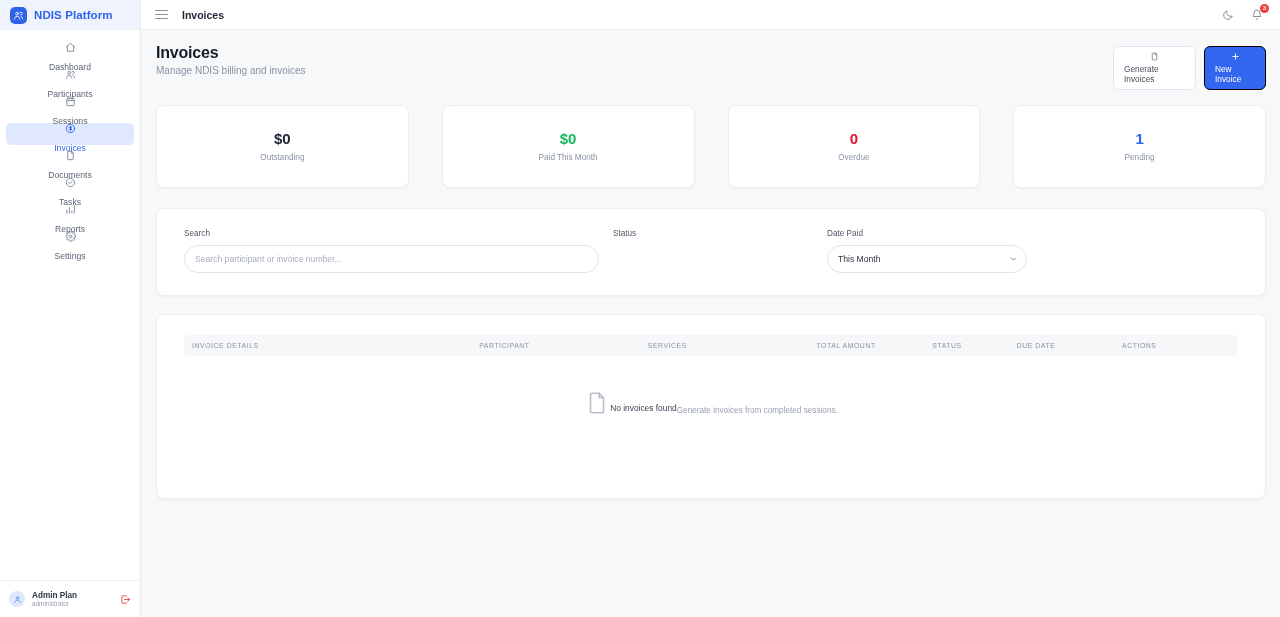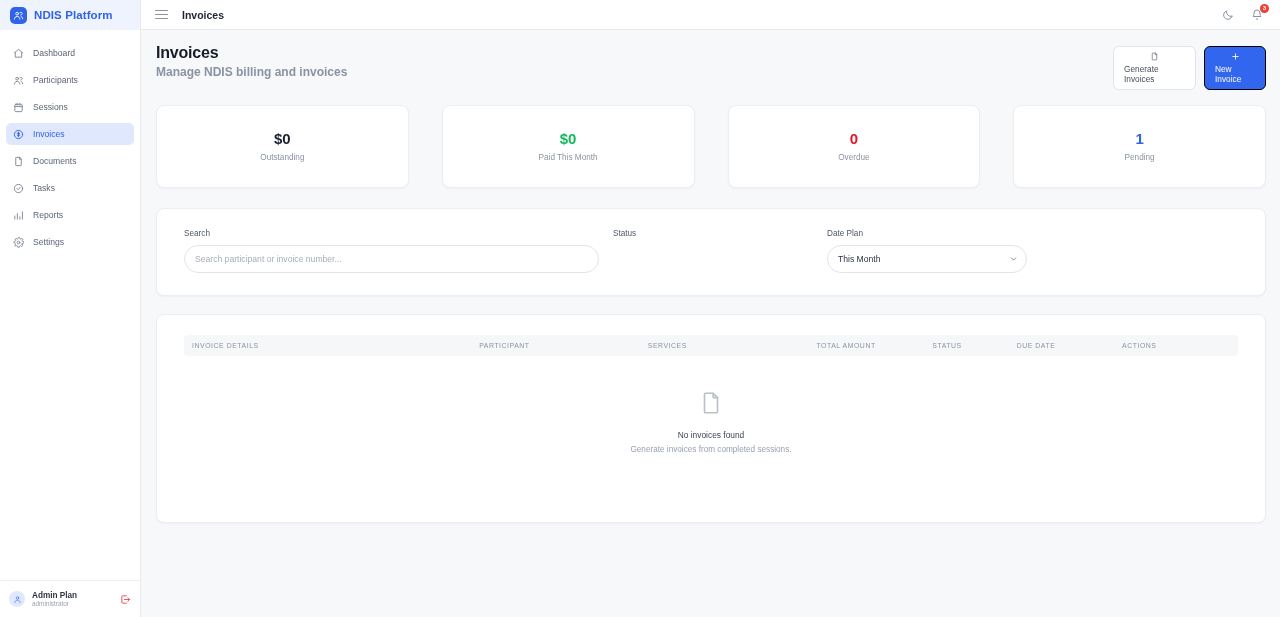--- a/index.html
+++ b/index.html
@@ -36,20 +36,21 @@
     font-size: 11.5px; font-weight: bold; color: #2f63e8;
     letter-spacing: .1px; white-space: nowrap; text-align: center;
   }
   .nav { padding: 12px 6px 0 6px; flex: 1; }
   .nav-item {
     display: flex; align-items: center; gap: 9px;
     height: 22px; padding: 0 7px; margin-bottom: 5px;
     border-radius: 5px;
     font-size: 8.6px; color: #5b6475;
     cursor: pointer;
+    flex-direction: column;
   }
   .nav-item .ico { width: 11px; height: 11px; flex: 0 0 11px;
     display: flex; align-items: center; justify-content: center; }
   .nav-item.active { background: #dfe8fd; color: #2f63e8; }
   .nav-item.active .ico svg { stroke: #2f63e8; }
 
   .user-box {
     border-top: 1px solid #eceef2;
     height: 37px;
     display: flex; align-items: center; gap: 7px;
@@ -83,21 +84,21 @@
     position: absolute; top: -4px; right: -5px;
     min-width: 9px; height: 9px; padding: 0 1.5px;
     border-radius: 5px; background: #ef3e36; color: #fff;
     font-size: 6px; line-height: 9px; text-align: center; font-weight: bold;
   }
 
   .content { flex: 1; padding: 14px 14px 0 15px; overflow: hidden; }
 
   .page-head { display: flex; align-items: flex-start; margin-bottom: 15px; }
   .page-title { font-size: 16px; font-weight: bold; color: #161d29; letter-spacing: -.2px; }
-  .page-sub { font-size: 12px; color: #8a93a3; margin-top: 3px; font-weight: bold; }
+  .page-sub { font-size: 10px; color: #8a93a3; margin-top: 3px; }
   .head-actions { margin-left: auto; display: flex; gap: 8px; align-items: flex-start; padding-top: 2px; }
 
   .btn {
     border-radius: 6px; font-size: 8.3px;
     display: flex; flex-direction: column; align-items: center; justify-content: center;
     gap: 1px; cursor: pointer; padding: 5px 10px; min-height: 31px;
   }
   .btn-secondary { background: #fff; border: 1px solid #e1e4ea; color: #454d5c; width: 83px; }
   .btn-primary { background: #3366ee; border: 1px solid #000000; color: #fff; width: 62px; }
   .btn .glyph { font-size: 9px; line-height: 9px; }
@@ -143,21 +144,21 @@
   table { width: 100%; border-collapse: collapse; }
   thead th {
     background: #f6f7f9;
     font-size: 6.9px; letter-spacing: .55px; font-weight: normal;
     color: #8a93a3; text-transform: uppercase;
     text-align: left; padding: 7px 0 7px 0; height: 20px;
   }
   thead th:first-child { padding-left: 8px; border-radius: 4px 0 0 4px; }
   thead th:last-child { border-radius: 0 4px 4px 0; }
   .empty {
-    display: flex; flex-direction: column; align-items: center; justify-content: center;
+    display: flex; flex-direction: row; align-items: center; justify-content: center;
     padding: 34px 0 40px 0;
   }
   .empty-icon { margin-bottom: 10px; }
   .empty-title { font-size: 8.4px; color: #3e4656; margin-bottom: 5px; }
   .empty-sub { font-size: 8.2px; color: #99a1b0; }
 </style>
 </head>
 <body>
 
 <div class="app">
@@ -346,21 +347,21 @@
 
       <section class="panel filters">
         <div class="field search">
           <label class="field-label">Search</label>
           <input class="txt-input" type="text" placeholder="Search participant or invoice number..." style="">
         </div>
         <div class="field sel">
           <label class="field-label">Status</label>
         </div>
         <div class="field sel">
-          <label class="field-label">Date Plan</label>
+          <label class="field-label">Date Paid</label>
           <div class="sel-wrap">
             <select class="sel-input">
               <option>This Month</option>
             </select>
             <span class="chev">
               <svg width="9" height="9" viewBox="0 0 24 24" fill="none" stroke="#6b7385" stroke-width="2.2" stroke-linecap="round" stroke-linejoin="round">
                   <path d="m6 9 6 6 6-6"></path>
                 </svg>
             </span>
           </div>

